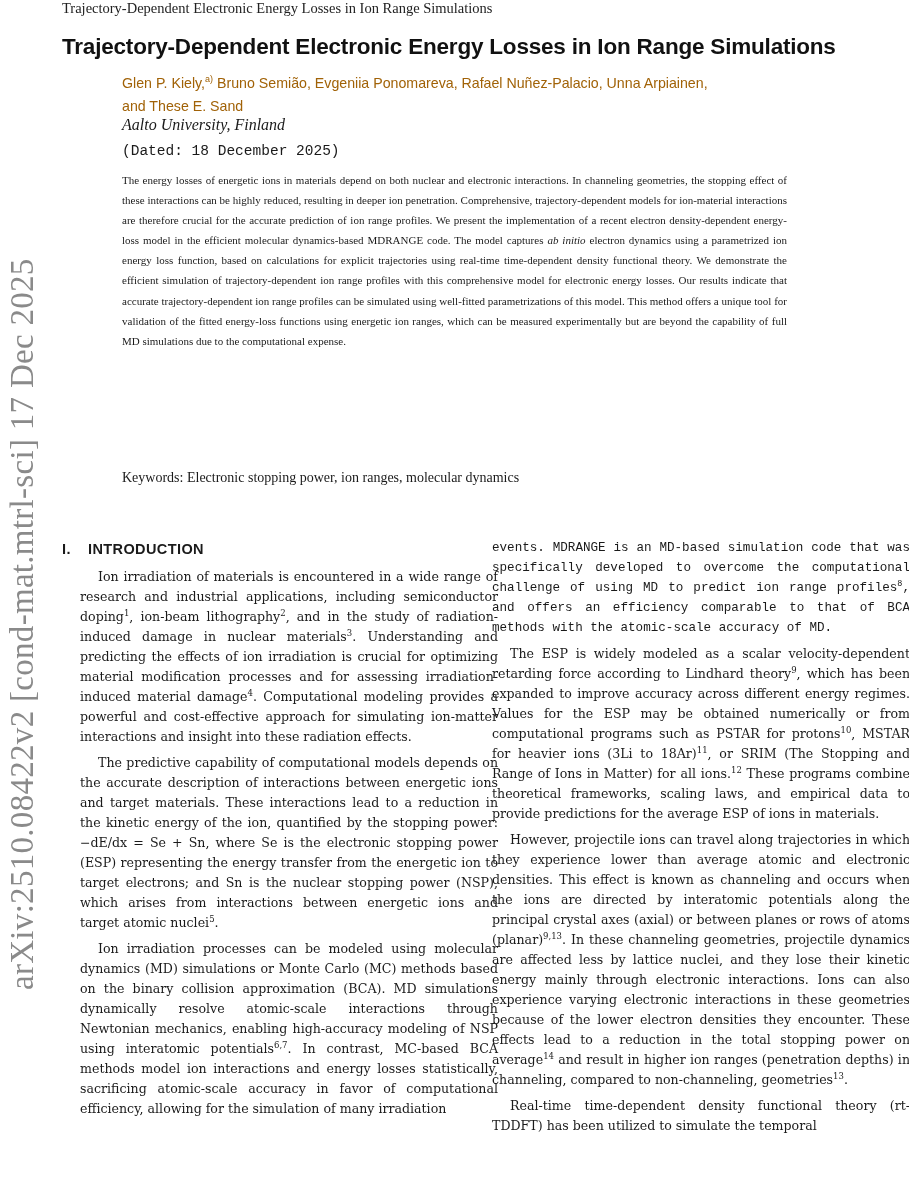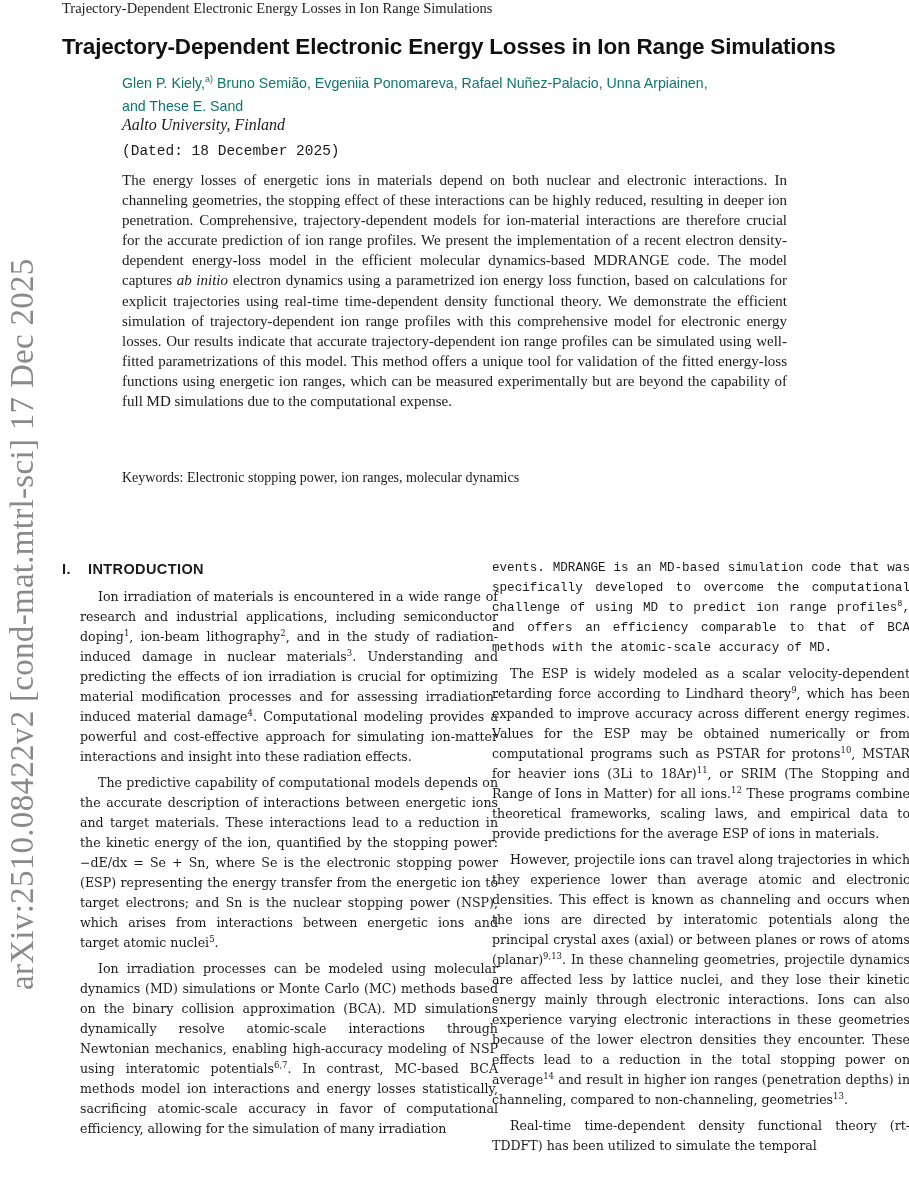--- a/index.html
+++ b/index.html
@@ -12,51 +12,51 @@
       position: absolute; left: 62px; top: 0px;
       font-family: "Liberation Serif", serif; font-size: 14.5px; color: #222;
     }
     .title {
       position: absolute; left: 62px; top: 34px; width: 820px;
       font-family: "Liberation Sans", sans-serif; font-weight: bold;
       font-size: 22.5px; letter-spacing: -0.2px; color: #111; white-space: nowrap;
     }
     .authors {
       position: absolute; left: 122px; top: 72px; width: 700px;
-      font-family: "Liberation Sans", sans-serif; font-size: 14.2px; line-height: 23px; color: #0f766e;
+      font-family: "Liberation Sans", sans-serif; font-size: 14.2px; line-height: 23px; color: #a16207;
     }
     .authors sup { font-size: 9px; }
     .affil {
       position: absolute; left: 122px; top: 116px;
       font-family: "Liberation Serif", serif; font-style: italic; font-size: 16px;
     }
     .dated {
       position: absolute; left: 122px; top: 143px;
       font-family: Liberation Mono, monospace; font-size: 14.5px;
     }
     .abstract {
       position: absolute; left: 122px; top: 170px; width: 665px;
-      font-family: "Liberation Serif", serif; font-size: 15px; line-height: 20.1px;
+      font-family: "Liberation Serif", serif; font-size: 11px; line-height: 20.1px;
       text-align: justify; hyphens: auto;
     }
     .abstract em { font-style: italic; }
     .keywords {
       position: absolute; left: 122px; top: 470px;
       font-family: "Liberation Serif", serif; font-size: 14px;
     }
     .arxiv-stamp {
       position: absolute; left: 4px; top: 990px;
       transform-origin: 0 0; transform: rotate(-90deg);
       font-family: "Liberation Serif", serif; font-size: 33px; color: #8a8a8a;
       white-space: nowrap; letter-spacing: 0.3px;
     }
     .col {
       position: absolute; width: 418px;
       font-family: "DejaVu Serif", serif; font-size: 12.6px; line-height: 20px;
-      text-align: justify; hyphens: auto; margin-top: 20px;
+      text-align: justify; hyphens: auto;
     }
     .col-left { left: 80px; top: 538px; }
     .col-right { left: 492px; top: 538px; }
     .section-heading {
       font-family: "Liberation Sans", sans-serif; font-weight: bold; font-size: 14.5px;
       letter-spacing: 0.4px; margin: 0 0 7px -18px; height: 22px; line-height: 22px;
     }
     .section-heading .num { display: inline-block; width: 26px; }
     .para { margin: 0 0 6px 0; text-indent: 18px; }
     .para.noindent { text-indent: 0; font-family: Liberation Mono, monospace; }

